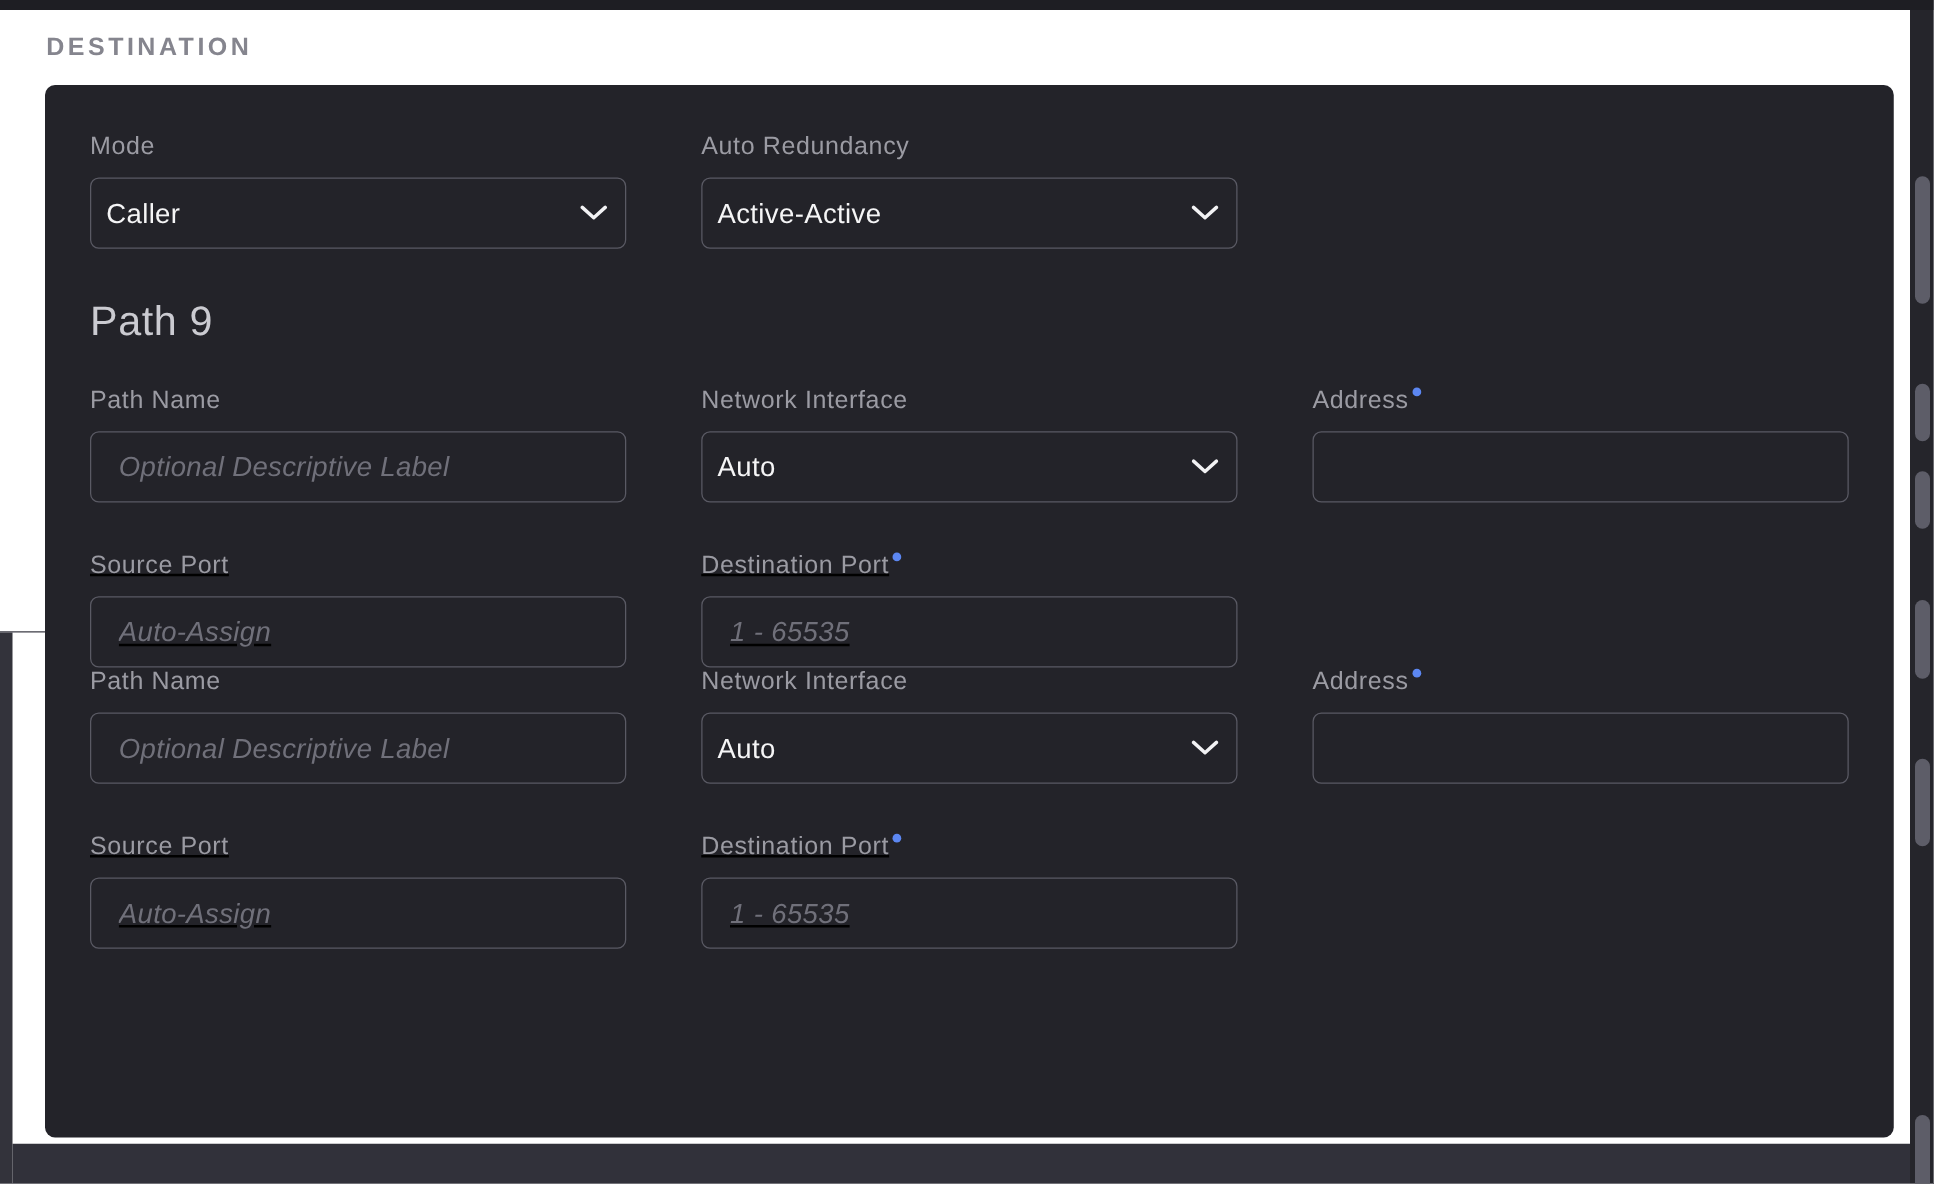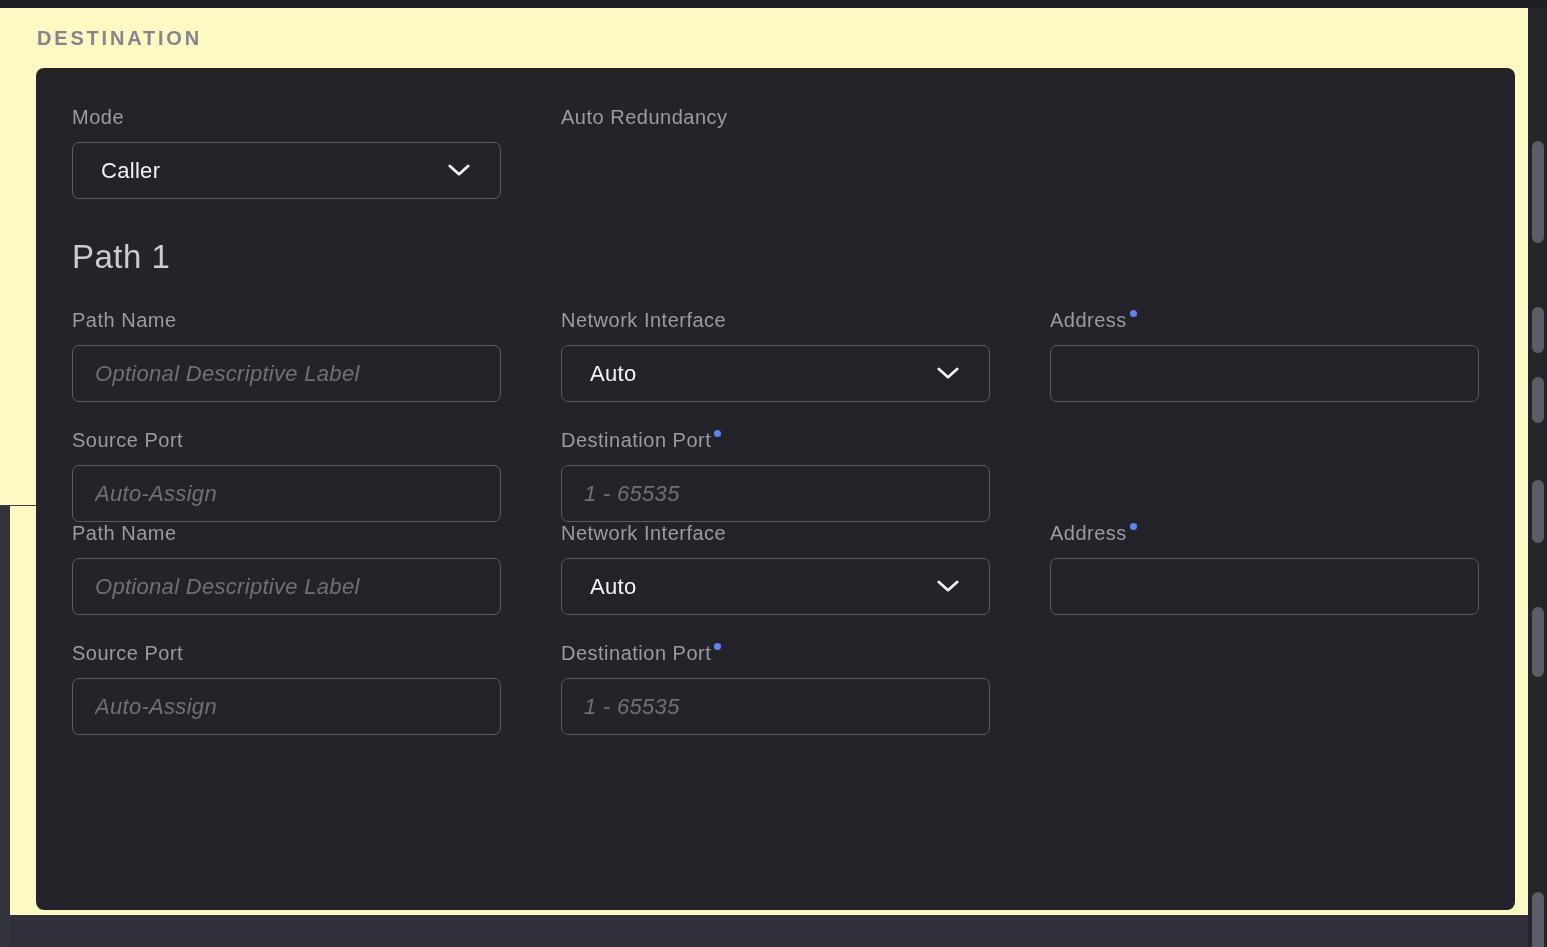--- a/index.html
+++ b/index.html
@@ -3,21 +3,21 @@
 <meta charset="utf-8">
 <style>
   * { margin: 0; padding: 0; box-sizing: border-box; }
   html, body { background: #2d2d34; }
   body { font-family: "Liberation Sans", sans-serif; }
 
   .screen {
     position: relative;
     width: 1547px;
     height: 947px;
-    background: #fef9c3;
+    background: #ffffff;
     overflow: hidden;
   }
 
   .top-strip {
     position: absolute; left: 0; top: 0;
     width: 1547px; height: 8px;
     background: #1e1e23;
     z-index: 5;
   }
 
@@ -34,21 +34,21 @@
     background: #232329;
     border-radius: 8px;
     padding: 38px 36px 0 36px;
   }
 
   .form-row {
     display: grid;
     grid-template-columns: repeat(3, 1fr);
     column-gap: 60px;
   }
-  .form-row.second { margin-top: 27px; }
+  .form-row.second { margin-top: 39px; text-decoration: underline; }
 
   .field-label {
     display: flex; align-items: flex-start;
     font-size: 20px; line-height: 23px;
     letter-spacing: 0.5px;
     color: #9b9ba3;
     margin-bottom: 13px;
   }
   .req-dot {
     width: 7px; height: 7px; border-radius: 50%;
@@ -60,21 +60,21 @@
   .control {
     height: 57px;
     border: 1px solid #5a5a64;
     border-radius: 7px;
     background: transparent;
     width: 100%;
   }
 
   .select {
     display: flex; align-items: center; justify-content: space-between;
-    padding: 0 28px;
+    padding: 0 12px;
     cursor: pointer;
   }
   .select-value {
     font-size: 22px; color: #f5f5f6; letter-spacing: 0.3px;
   }
   .chevron { flex: 0 0 auto; margin-right: 2px; }
 
   input.text-input {
     display: block;
     padding: 18px 22px;
@@ -143,25 +143,31 @@
           <span class="select-value">Caller</span>
           <svg class="chevron" width="22" height="13" viewBox="0 0 24 14">
               <path d="M2 2 L12 11 L22 2" fill="none" stroke="#f2f2f4" stroke-width="3" stroke-linecap="round" stroke-linejoin="round"></path>
             </svg>
         </div>
       </div>
       <div class="field">
         <div class="field-label">
           <span>Auto Redundancy</span>
         </div>
+        <div class="control select">
+          <span class="select-value">Active-Active</span>
+          <svg class="chevron" width="22" height="13" viewBox="0 0 24 14">
+              <path d="M2 2 L12 11 L22 2" fill="none" stroke="#f2f2f4" stroke-width="3" stroke-linecap="round" stroke-linejoin="round"></path>
+            </svg>
+        </div>
       </div>
       <div></div>
     </div>
 
-    <h2 class="path-heading">Path 1</h2>
+    <h2 class="path-heading">Path 9</h2>
 
     <div class="form-row">
       <div class="field">
         <div class="field-label">
           <span>Path Name</span>
         </div>
         <input type="text" class="control text-input" placeholder="Optional Descriptive Label" style="">
       </div>
       <div class="field">
         <div class="field-label">

